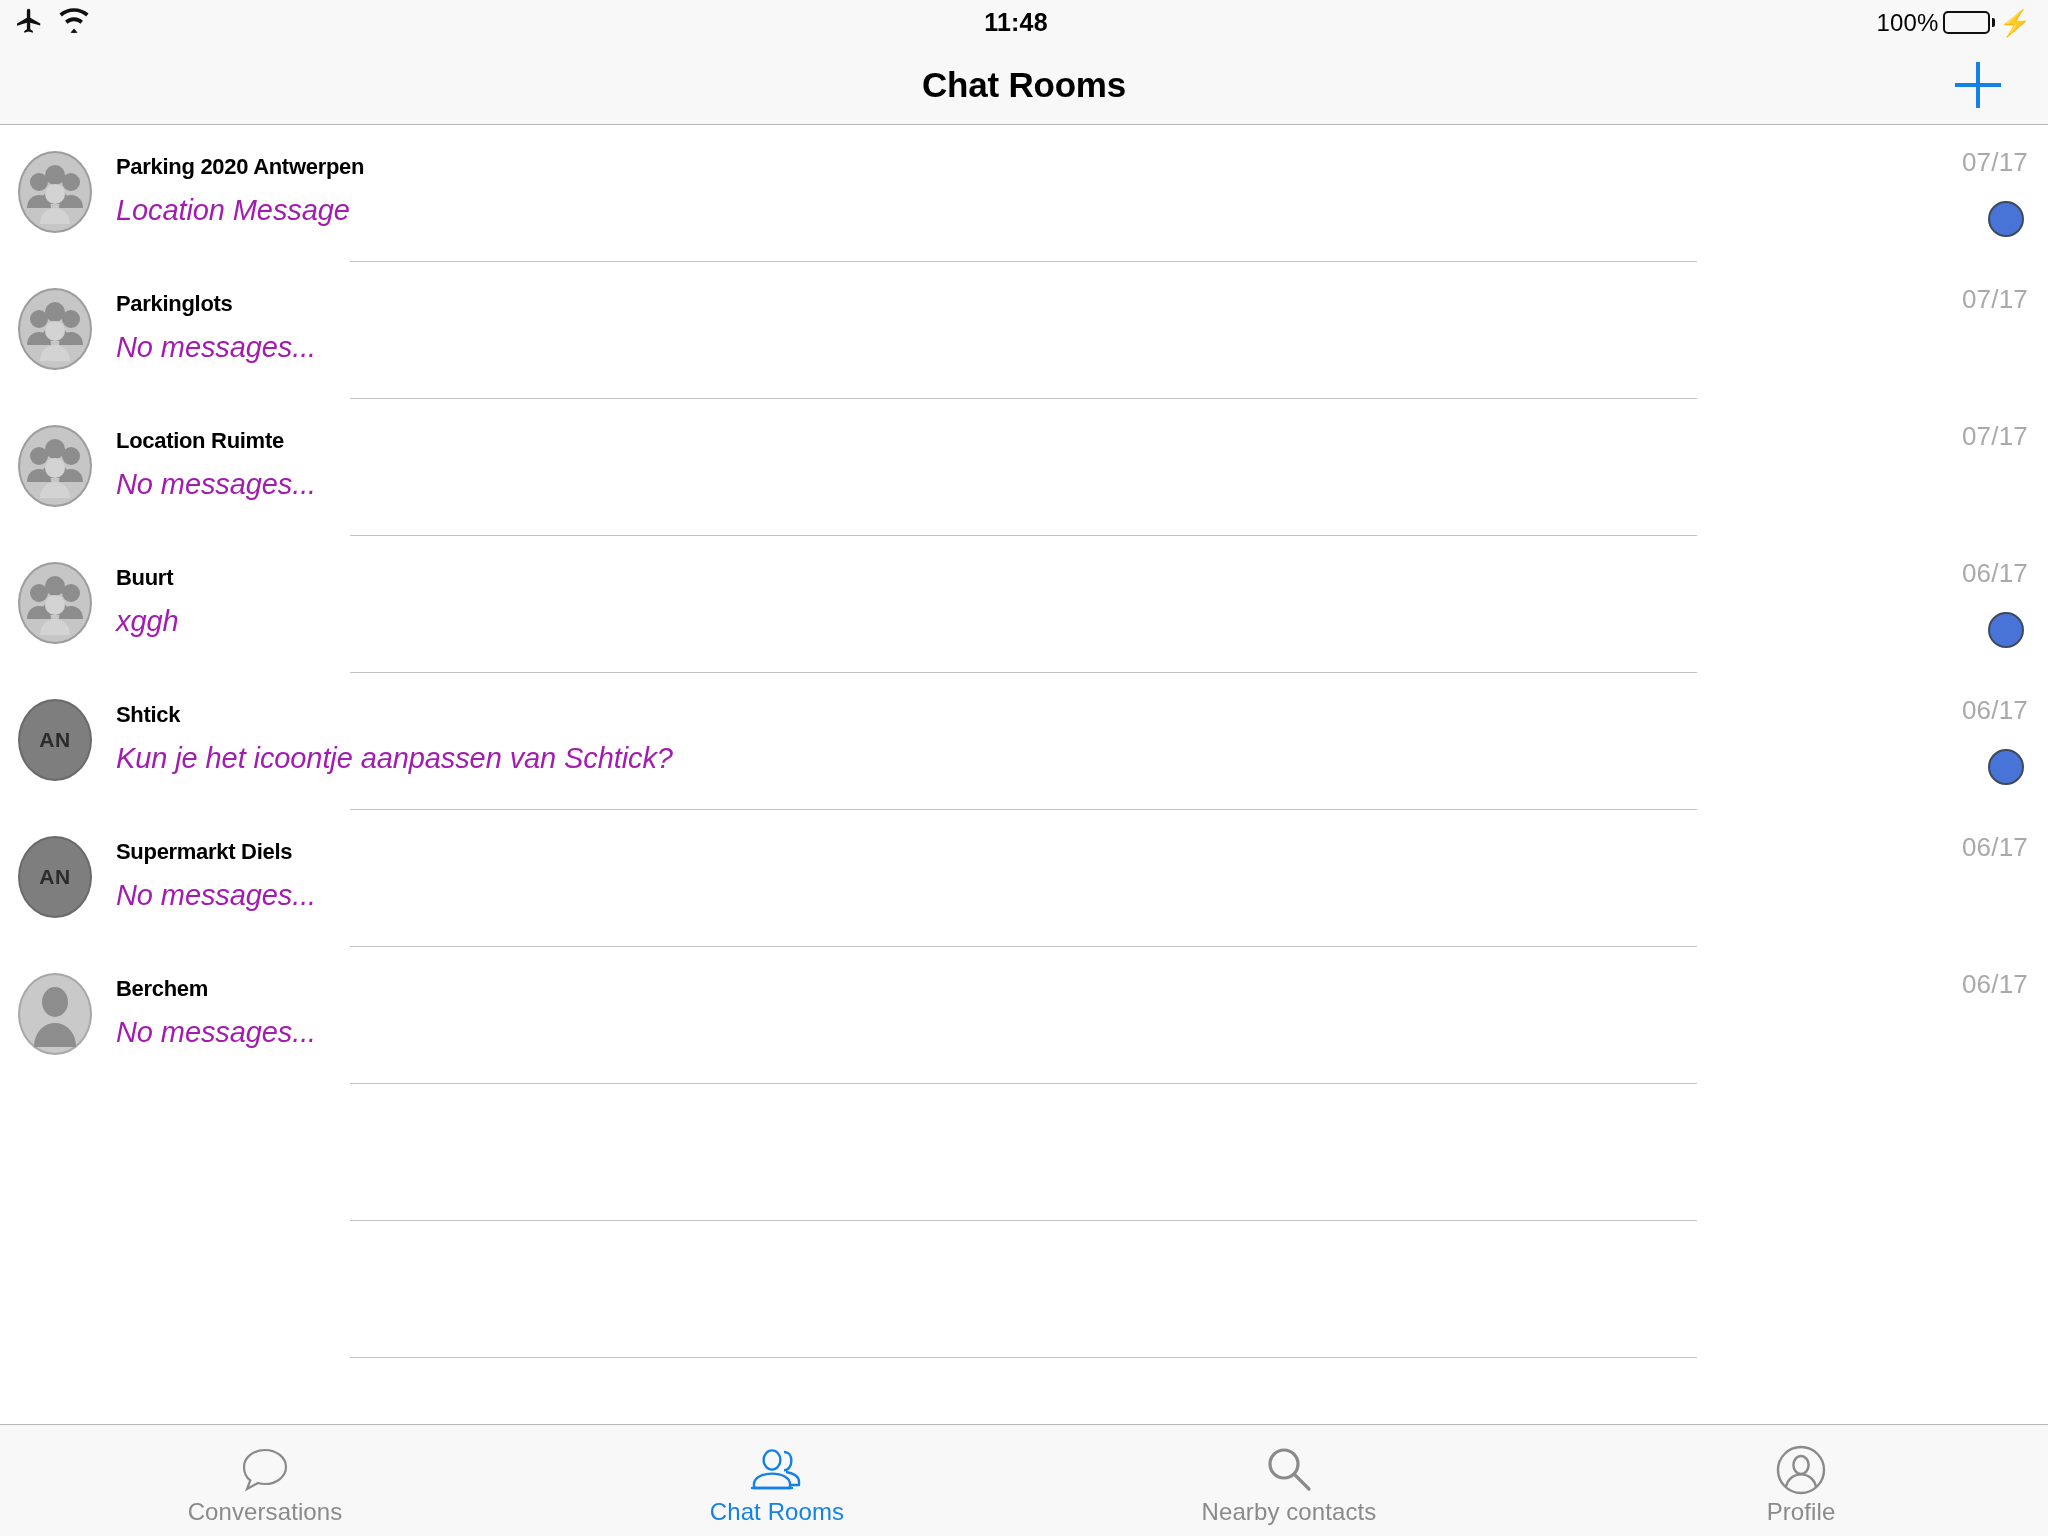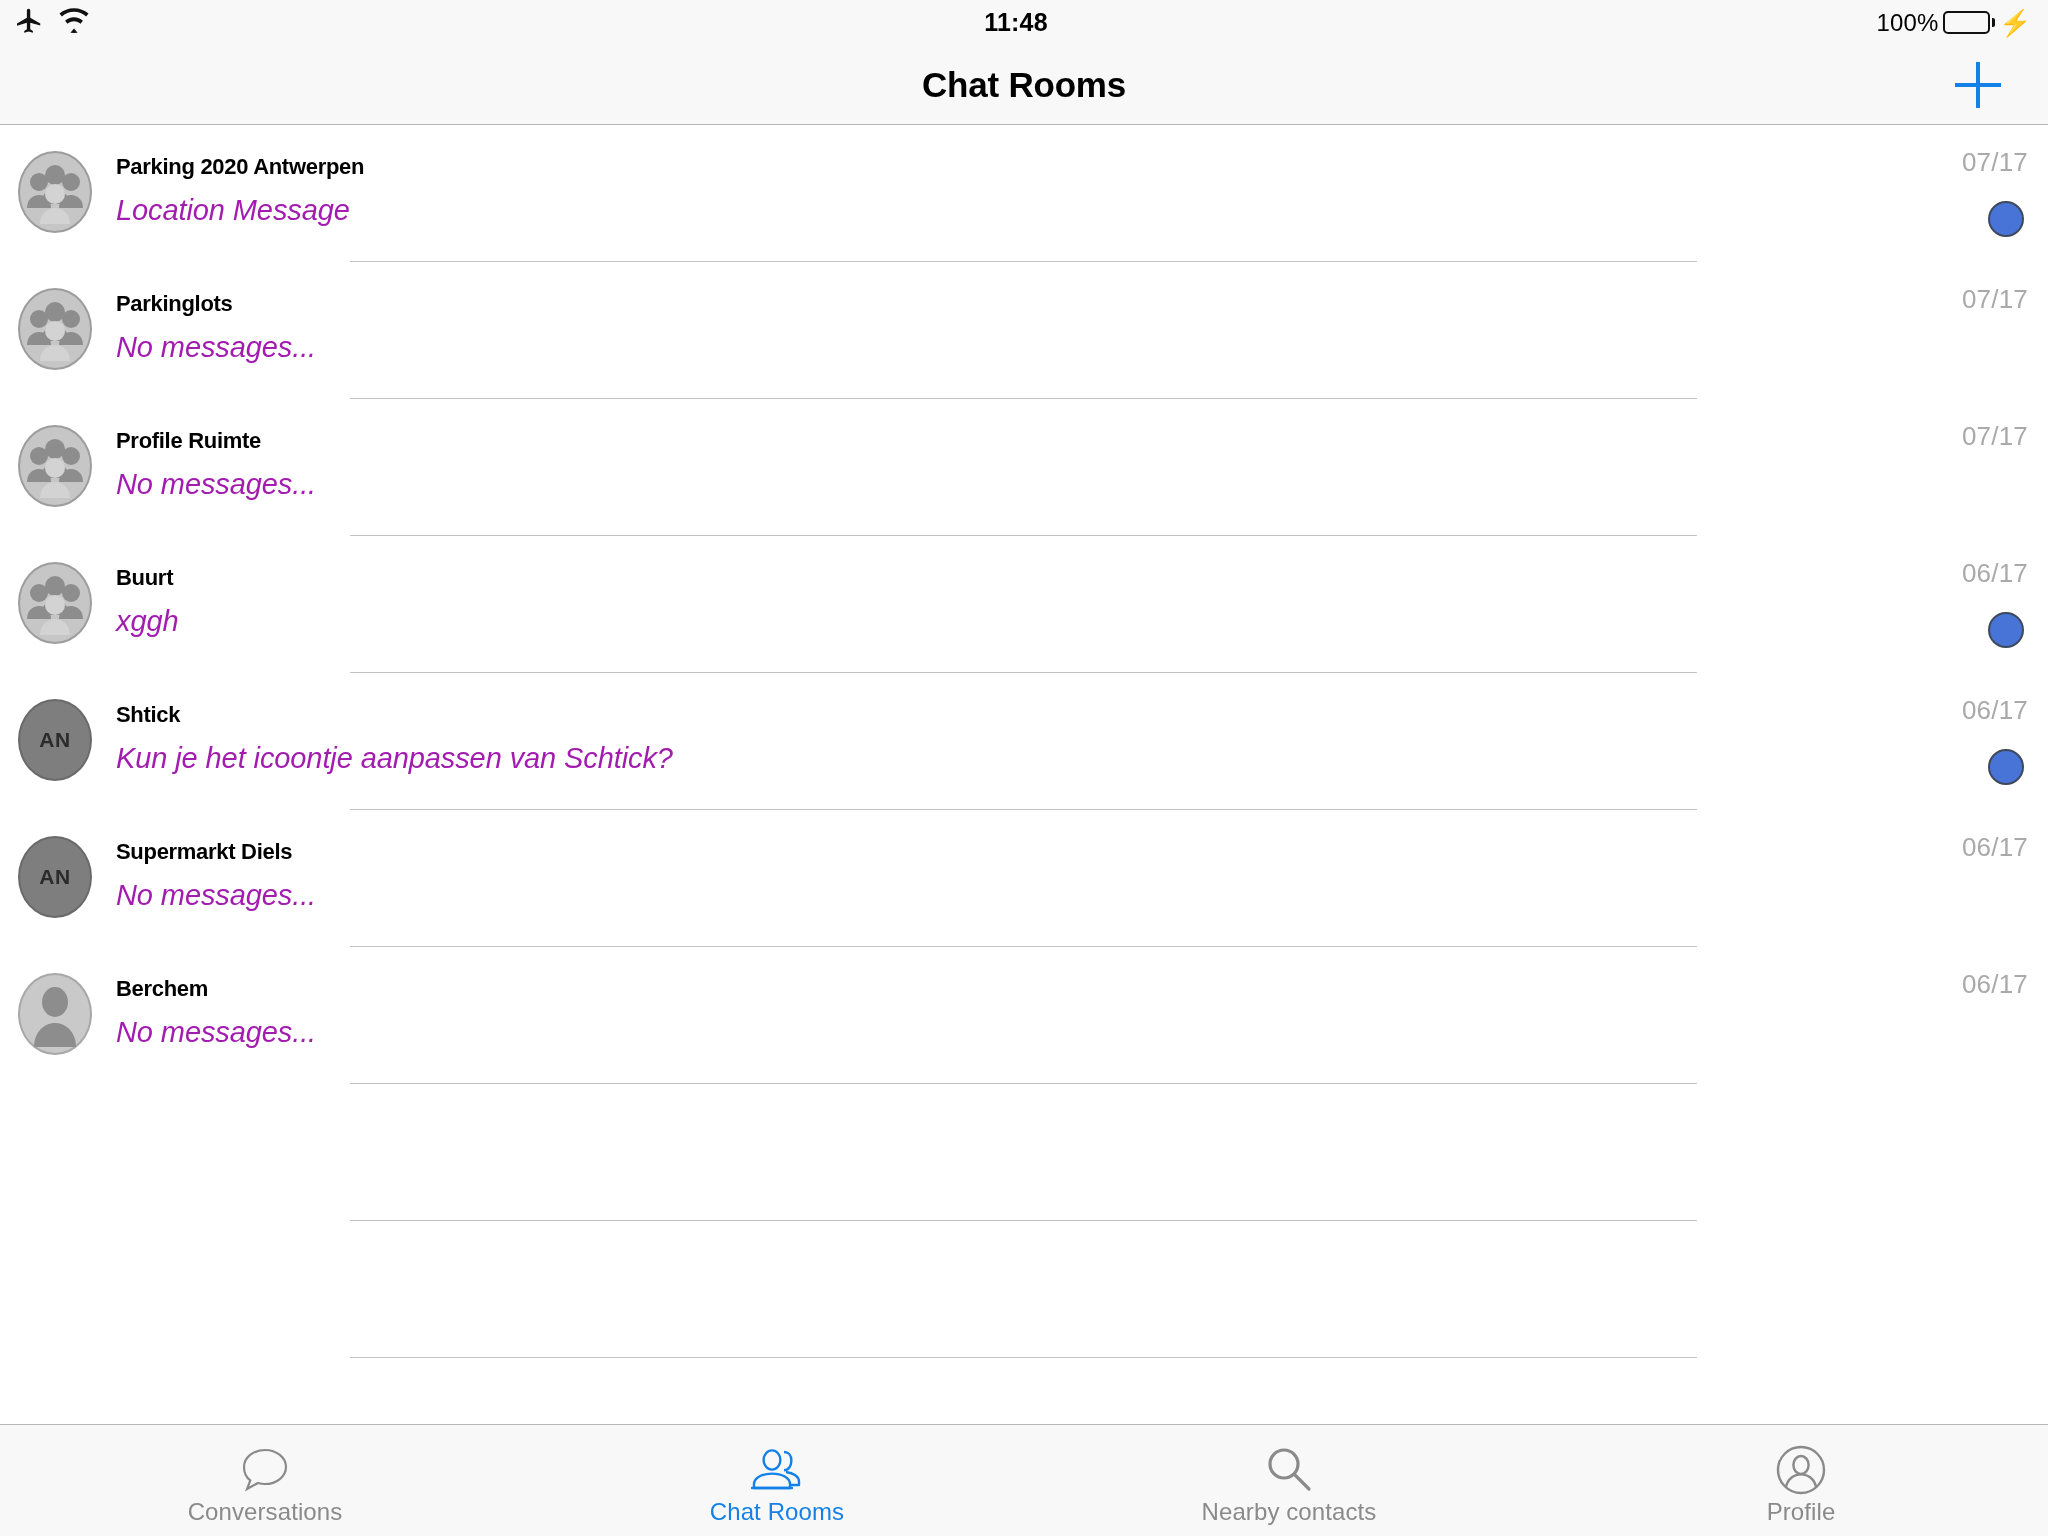--- a/index.html
+++ b/index.html
@@ -209,21 +209,21 @@
               <circle cx="30" cy="15" r="10"></circle>
               <path d="M16 44c0-9 6.3-15 14-15s14 6 14 15z"></path>
             </g>
             <g fill="#D3D3D3">
               <circle cx="30" cy="34" r="10"></circle>
               <path d="M15 64c0-9.5 6.7-16 15-16s15 6.5 15 16z"></path>
             </g>
           </svg>
         </div>
         <div class="row-text">
-          <div class="row-title">Profile Ruimte</div>
+          <div class="row-title">Location Ruimte</div>
           <div class="row-sub">No messages...</div>
         </div>
         <div class="row-date">07/17</div>
         <div class="row-sep"></div>
       </div>
       <div class="row">
         <div class="avatar av-group">
           <svg width="60" height="64" viewBox="0 0 60 64">
             <g fill="#8D8D8D">
               <circle cx="14" cy="22" r="9"></circle>

